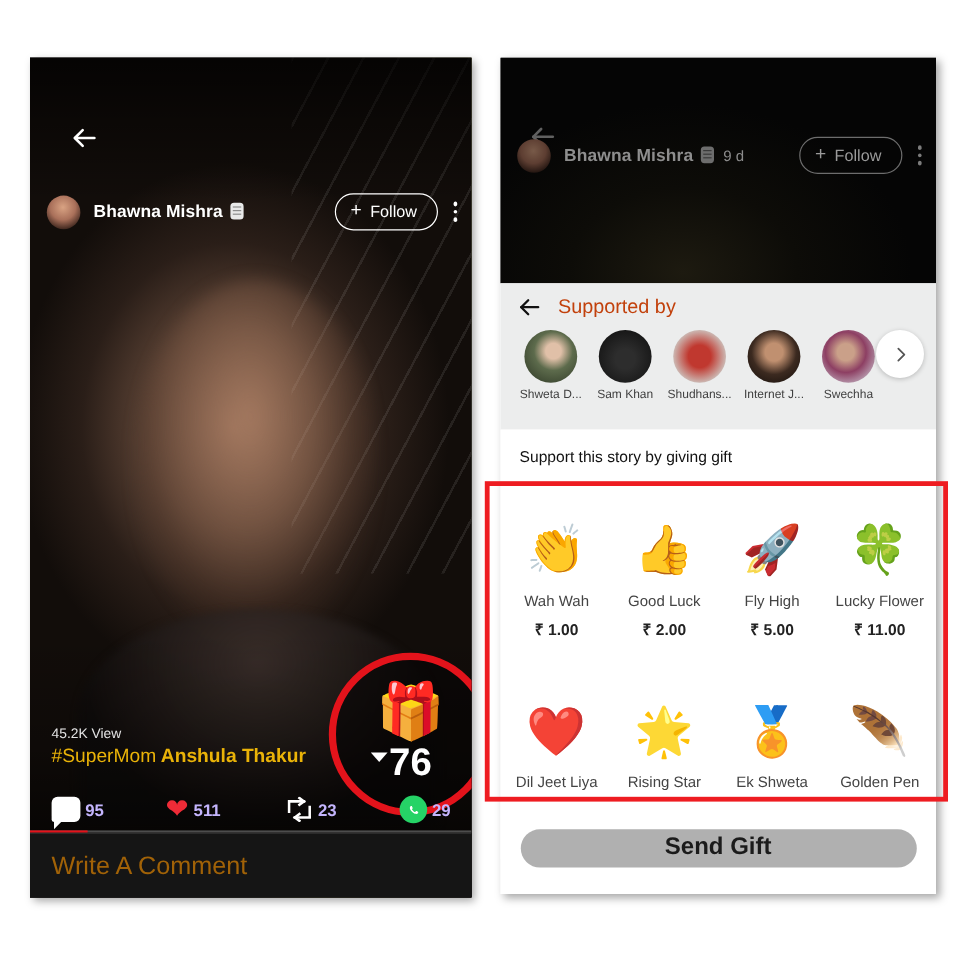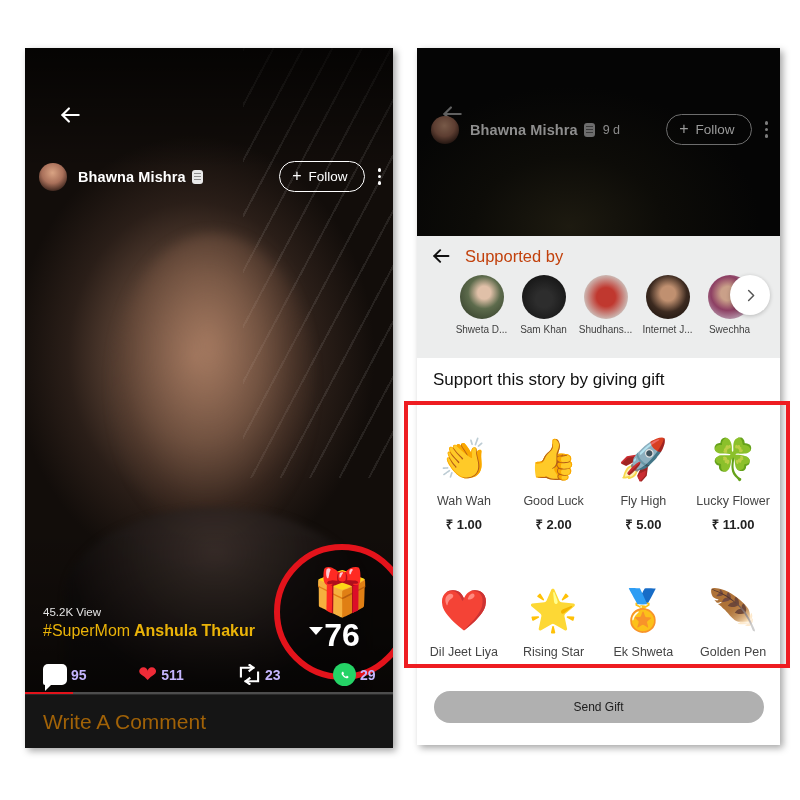--- a/index.html
+++ b/index.html
@@ -199,38 +199,38 @@
     position: absolute; left:0; right:0; top:0; height: 188px;
     background: radial-gradient(ellipse 190px 140px at 42% 95%, #1d1a10 0%, #0d0c08 50%, #050505 100%), #040404;
   }
   #supported-panel {
     position: absolute; left:0; right:0; top:188px; height: 122px;
     background: #eceded;
   }
   .supported-head { display:flex; align-items:center; padding: 10px 0 0 14px; }
   .supported-head .back-sm { width: 20px; height: 20px; cursor:pointer; }
   .supported-title { font-size: 16.5px; color:#c2410c; margin-left: 14px; }
-  .supporters { display:flex; align-items:flex-start; padding-left: 14px; margin-top: 9px; gap: 6px; position:relative;justify-content:center; }
+  .supporters { display:flex; align-items:flex-start; padding-left: 14px; margin-top: 9px; gap: 6px; position:relative; }
   .supporter { width: 56px; text-align:center; flex: 0 0 auto; cursor:pointer; }
   .supporter .ava { width: 44px; height:44px; border-radius:50%; margin: 0 auto; }
   .supporter .nm { font-size: 10px; color:#3f3f3f; margin-top: 5px; white-space:nowrap; overflow:hidden; text-overflow:clip; }
   .sup-next {
     position:absolute; right: 10px; top: 0px;
     width: 40px; height: 40px; border-radius:50%;
     background:#fff; box-shadow: 0 1px 4px rgba(0,0,0,.22);
     display:flex; align-items:center; justify-content:center;
     cursor:pointer;
   }
 
   #gift-section-title {
     position:absolute; left:0; right:0; top:310px; height: 44px;
     background:#fff; display:flex; align-items:center; padding-left:16px;
     box-sizing:border-box;
   }
-  #gift-section-title span { font-size: 17px; color:#111; }
+  #gift-section-title span { font-size: 13px; color:#111; }
 
   #gift-grid {
     position:absolute; left: 0px; top: 354px; right:0px; height: 314px;
     background:#fff;
     display:grid;
     grid-template-columns: repeat(4, 1fr);
     grid-template-rows: repeat(2, 1fr);
     box-sizing:border-box;
     padding: 6px 2px;
   }
@@ -254,23 +254,24 @@
   #send-gift-wrap {
     position:absolute; left:0; right:0; bottom:0; height: 77px;
     background:#fff; display:flex; align-items:center; justify-content:center;
   }
   #send-gift-btn {
     width: 330px; height: 32px;
     background: #b0b0b0;
     border-radius: 24px;
     border: none;
     color: #1b1b1b;
-    font-size: 12px;
+    font-size: 20px;
     font-family: "Liberation Sans", sans-serif;
     cursor: pointer;
+    font-weight: bold;
   }
 </style>
 </head>
 <body>
 
 <div class="phone" id="phone-left">
 
   <div class="video-bg">
     <div class="blinds"></div>
     <div class="face-silhouette"></div>

